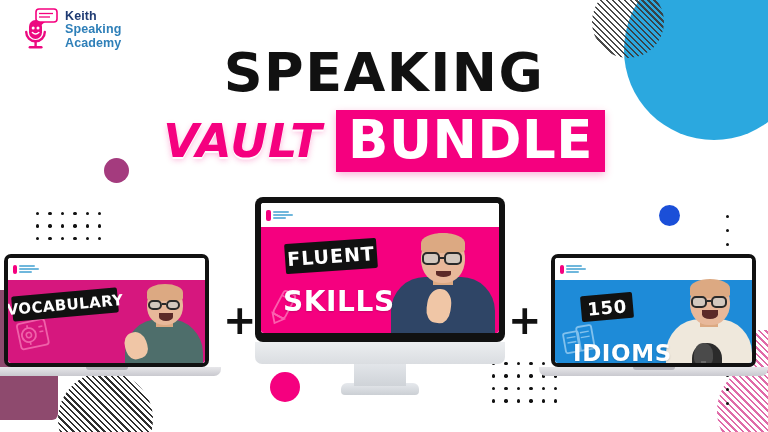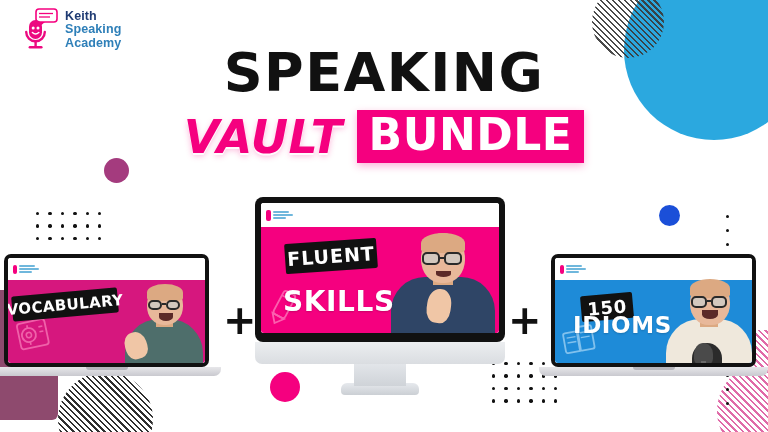--- a/index.html
+++ b/index.html
@@ -78,21 +78,21 @@
     margin-top:10px; display:flex; align-items:center; justify-content:center; gap:14px;
   }
   .hl-skills {
     font-family:"DejaVu Sans", sans-serif;
     font-weight:bold; font-style:italic; font-size:46px; letter-spacing:.5px;
     color:#F5007F; line-height:1;
     text-shadow:0 2px 0 rgba(255,255,255,.9), 0 3px 6px rgba(245,0,127,.28);
   }
   .hl-bundle {
     font-family:"DejaVu Sans", sans-serif;
-    font-weight:bold; font-size:44px; letter-spacing:.5px; color:#fff;
+    font-weight:bold; font-size:53px; letter-spacing:.5px; color:#fff;
     background:#F5007F; padding:3px 12px 6px 12px; line-height:1;
     box-shadow:0 3px 8px rgba(245,0,127,.3);
   }
 
   
   .plus {
     position:absolute; font-family:"DejaVu Sans", sans-serif;
     font-weight:bold; font-size:40px; color:#111; line-height:1;
   }
   #plus1 { left:223px; top:300px; }
@@ -446,21 +446,21 @@
               <div class="p-gbridge" style="left:43px; bottom:61px; width:4px;"></div>
               <div class="p-mouth" style="left:38px; bottom:44px; width:16px; height:9px;"></div>
               <div class="p-mic" style="left:30px; bottom:-2px; width:19px; height:22px;"></div>
               <div class="p-micstem" style="left:37px; bottom:-8px; width:5px; height:10px;"></div>
             </div>
 
             <div class="badge" style="left:26px; top:14px; width:52px; height:26px; font-size:18px; letter-spacing:.6px; transform:rotate(-5deg);">
               <span>150</span>
             </div>
 
-            <div class="word" style="left:18px; top:32px; font-size:23px;">IDIOMS</div>
+            <div class="word" style="left:18px; top:60px; font-size:23px;">IDIOMS</div>
           </div>
 
         </div>
       </div>
     </div>
   </div>
 
 </div>
 
 </body></html>

